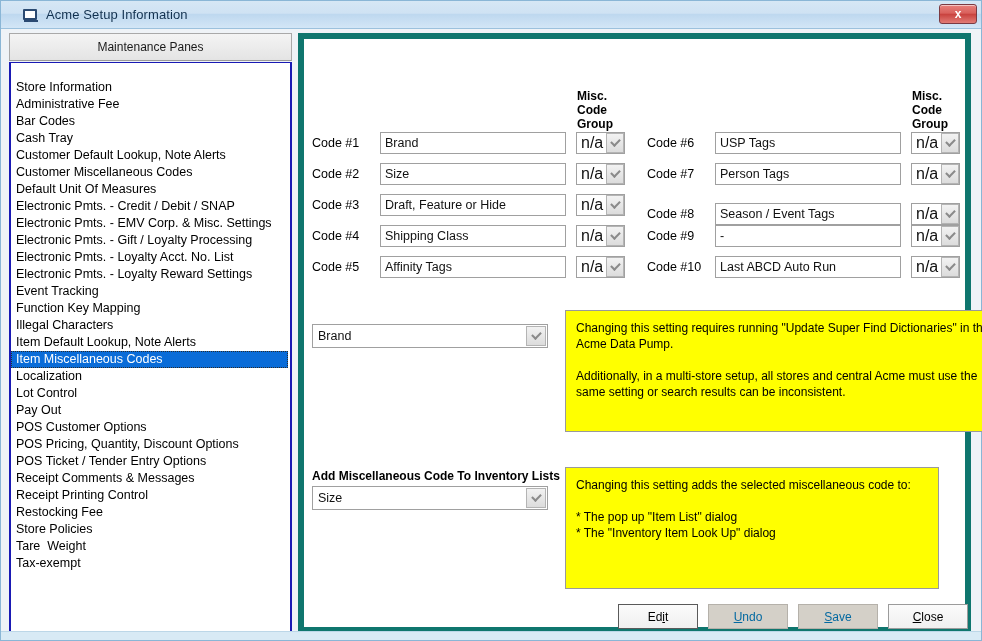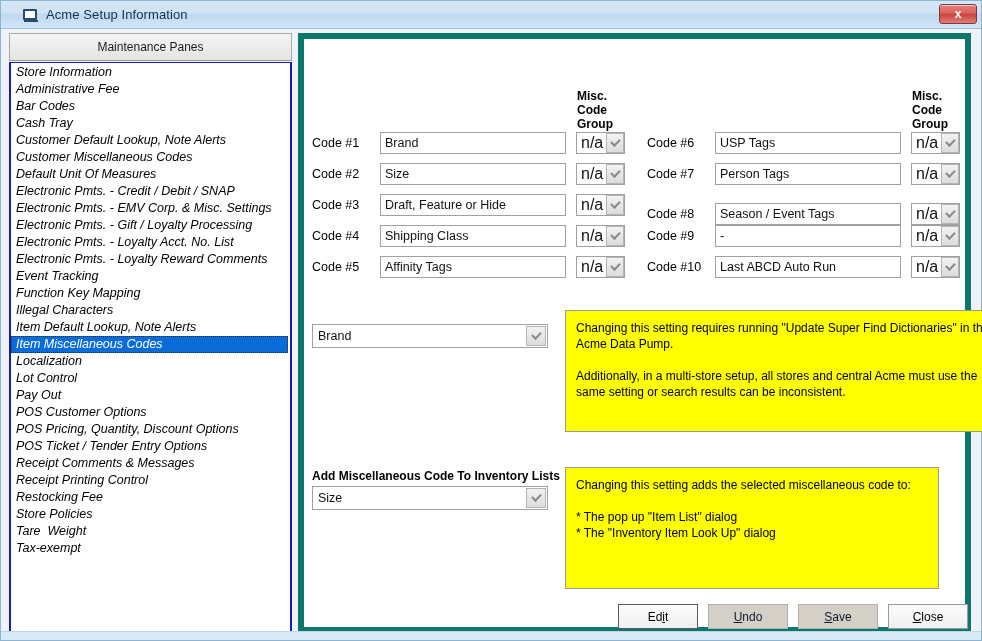--- a/index.html
+++ b/index.html
@@ -116,22 +116,21 @@
   }
   #panes-list {
     position: absolute;
     left: 0; top: 29px;
     right: 0; bottom: 0;
     background: #ffffff;
     border: 2px solid #1a1ab4;
     border-top: 1px solid #1a1ab4;
     box-sizing: border-box;
     overflow: hidden;
-    padding-top: 1px;
-    font-style: italic;
+    padding-top: 16px;
   }
   .pane-item {
     height: 17px;
     line-height: 17px;
     padding-left: 5px;
     font-family: "Liberation Sans", sans-serif;
     font-size: 12.5px;
     color: #000000;
     white-space: pre;
     cursor: default;
@@ -316,21 +315,21 @@
     background: linear-gradient(to bottom, #fbfbfb 0%, #f0f0f0 100%);
     border: 1px solid #9b9b9b;
     color: #000000;
   }
   .dlg-btn.default {
     border: 1px solid #5a5a5a;
   }
   .dlg-btn.disabled {
     background: #d4d0c8;
     border: 1px solid #b5b1aa;
-    color: #0f172a;
+    color: #0369a1;
     cursor: default;
   }
   .dlg-btn u { text-decoration: underline; }
 
   
   #status-strip {
     position: absolute;
     left: 0; right: 0; bottom: 0;
     height: 8px;
     background: #d8eaf5;
@@ -364,21 +363,21 @@
           <div class="pane-item">Administrative Fee</div>
           <div class="pane-item">Bar Codes</div>
           <div class="pane-item">Cash Tray</div>
           <div class="pane-item">Customer Default Lookup, Note Alerts</div>
           <div class="pane-item">Customer Miscellaneous Codes</div>
           <div class="pane-item">Default Unit Of Measures</div>
           <div class="pane-item">Electronic Pmts. - Credit / Debit / SNAP</div>
           <div class="pane-item">Electronic Pmts. - EMV Corp. &amp; Misc. Settings</div>
           <div class="pane-item">Electronic Pmts. - Gift / Loyalty Processing</div>
           <div class="pane-item">Electronic Pmts. - Loyalty Acct. No. List</div>
-          <div class="pane-item">Electronic Pmts. - Loyalty Reward Comments</div>
+          <div class="pane-item">Electronic Pmts. - Loyalty Reward Settings</div>
           <div class="pane-item">Event Tracking</div>
           <div class="pane-item">Function Key Mapping</div>
           <div class="pane-item">Illegal Characters</div>
           <div class="pane-item">Item Default Lookup, Note Alerts</div>
           <div class="pane-item selected">Item Miscellaneous Codes</div>
           <div class="pane-item">Localization</div>
           <div class="pane-item">Lot Control</div>
           <div class="pane-item">Pay Out</div>
           <div class="pane-item">POS Customer Options</div>
           <div class="pane-item">POS Pricing, Quantity, Discount Options</div>

